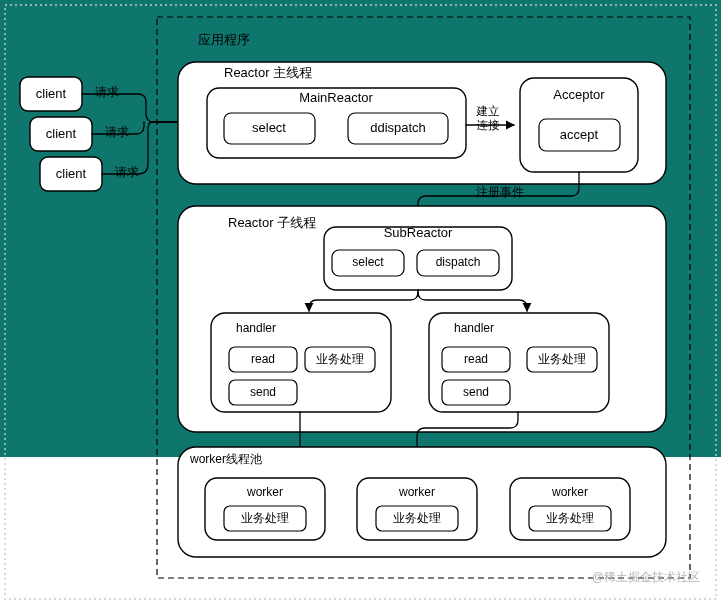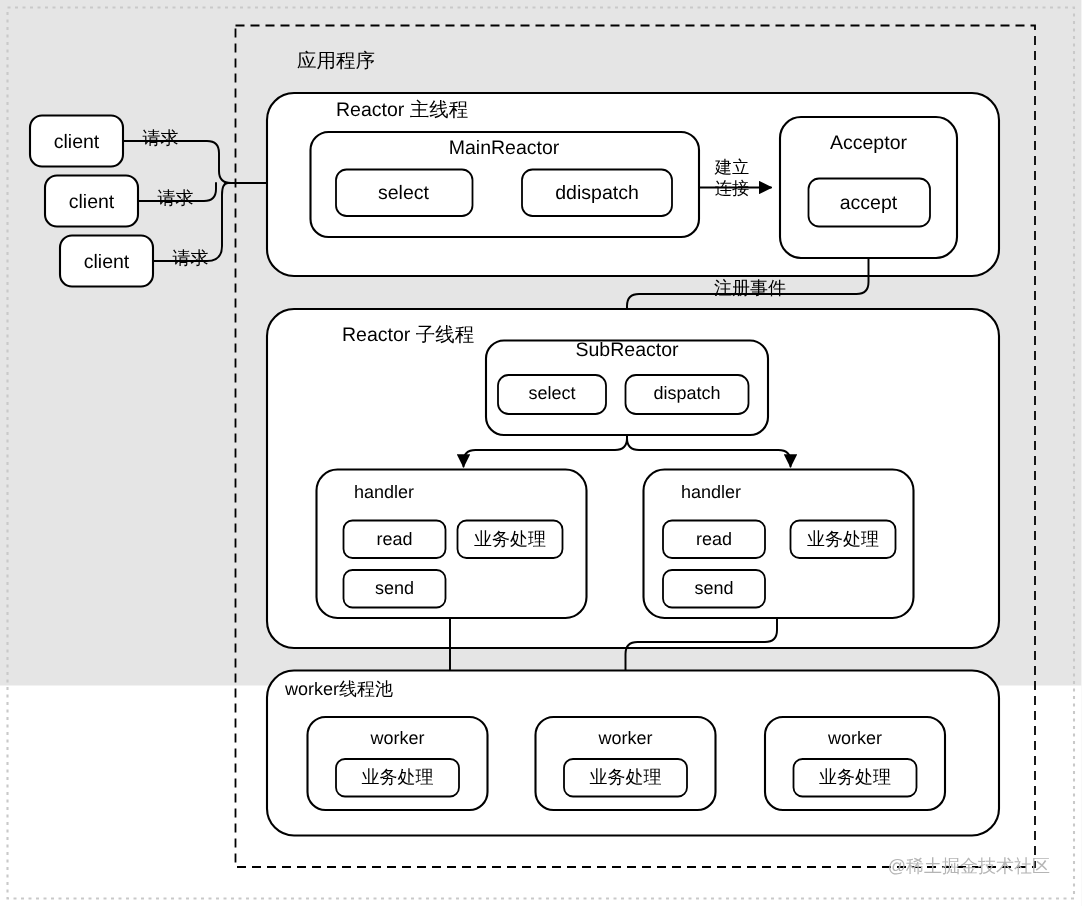--- a/index.html
+++ b/index.html
@@ -10,21 +10,21 @@
   body {
     width: 721px;
     height: 604px;
     font-family: "Liberation Sans", "DejaVu Sans", sans-serif;
     overflow: hidden;
   }
   #diagram-root {
     position: relative;
     width: 721px;
     height: 457px;
-    background: #e5e5e5;
+    background: #0f766e;
   }
   svg#reactor-svg {
     display: block;
     width: 721px;
     height: 604px;
   }
   .box-stroke { stroke: #000000; stroke-width: 1.4; fill: #ffffff; }
   .box-stroke-thin { stroke: #000000; stroke-width: 1.2; fill: #ffffff; }
   .dashed-frame {
     fill: none;

